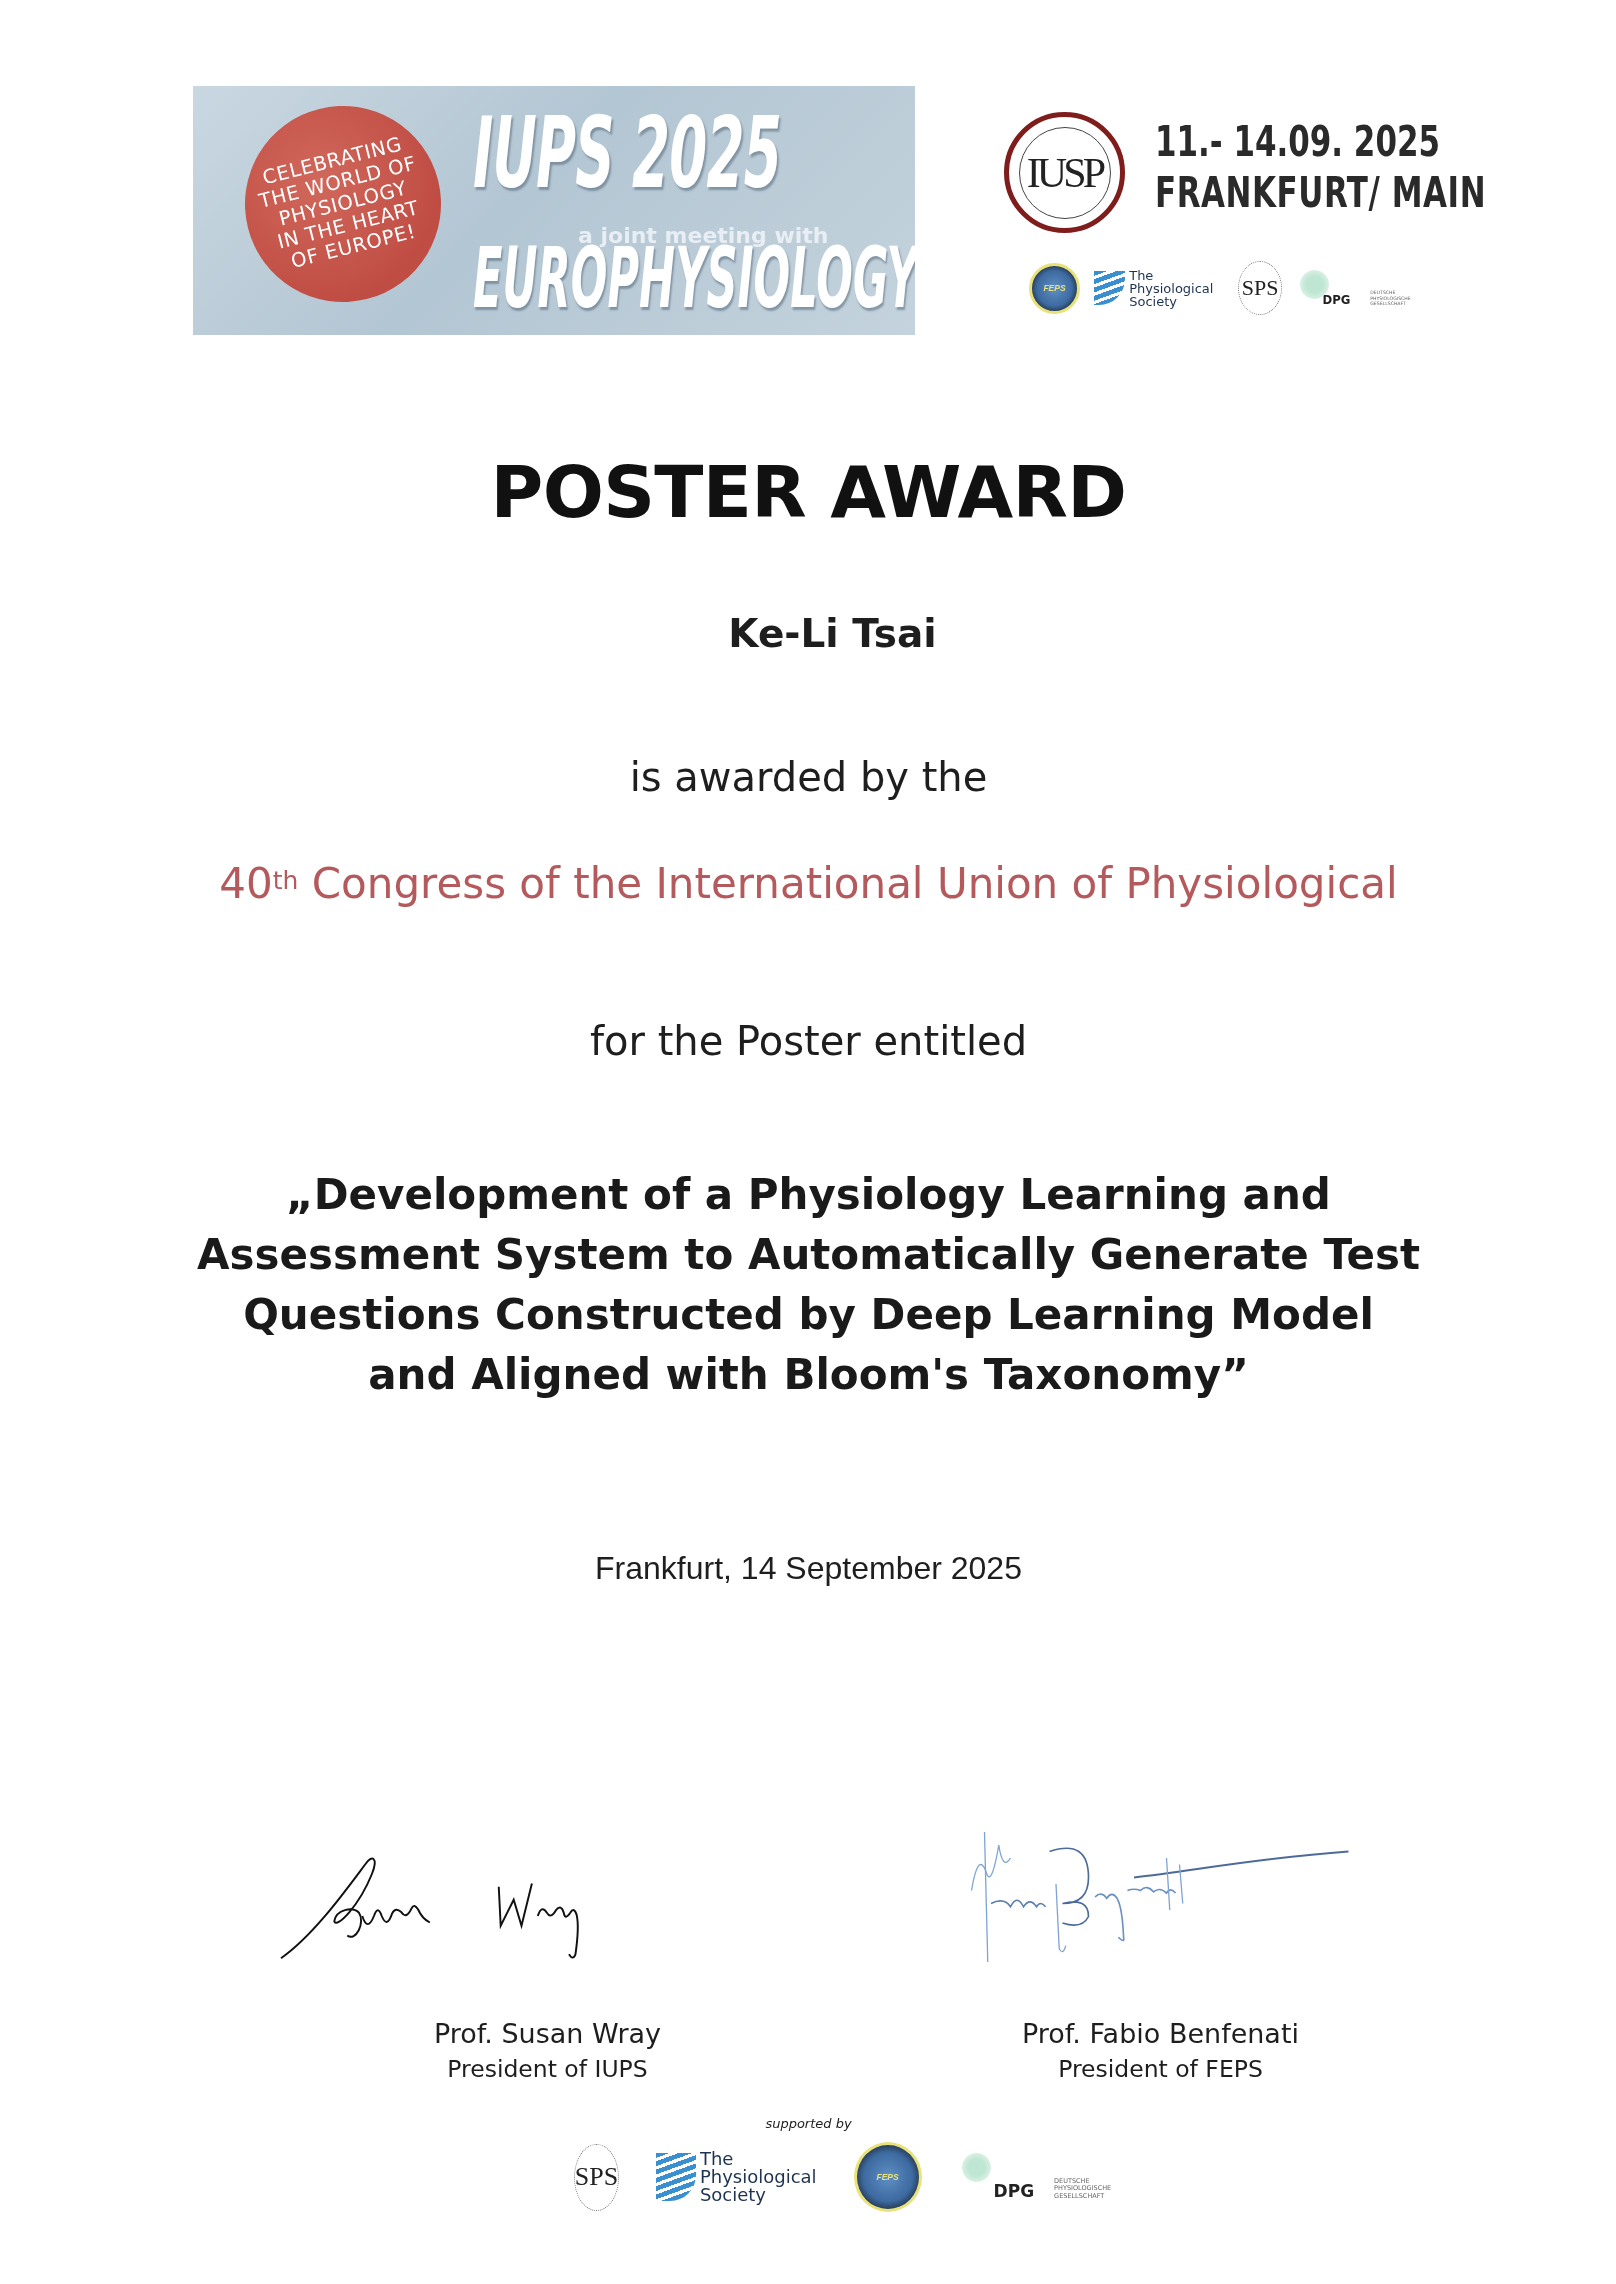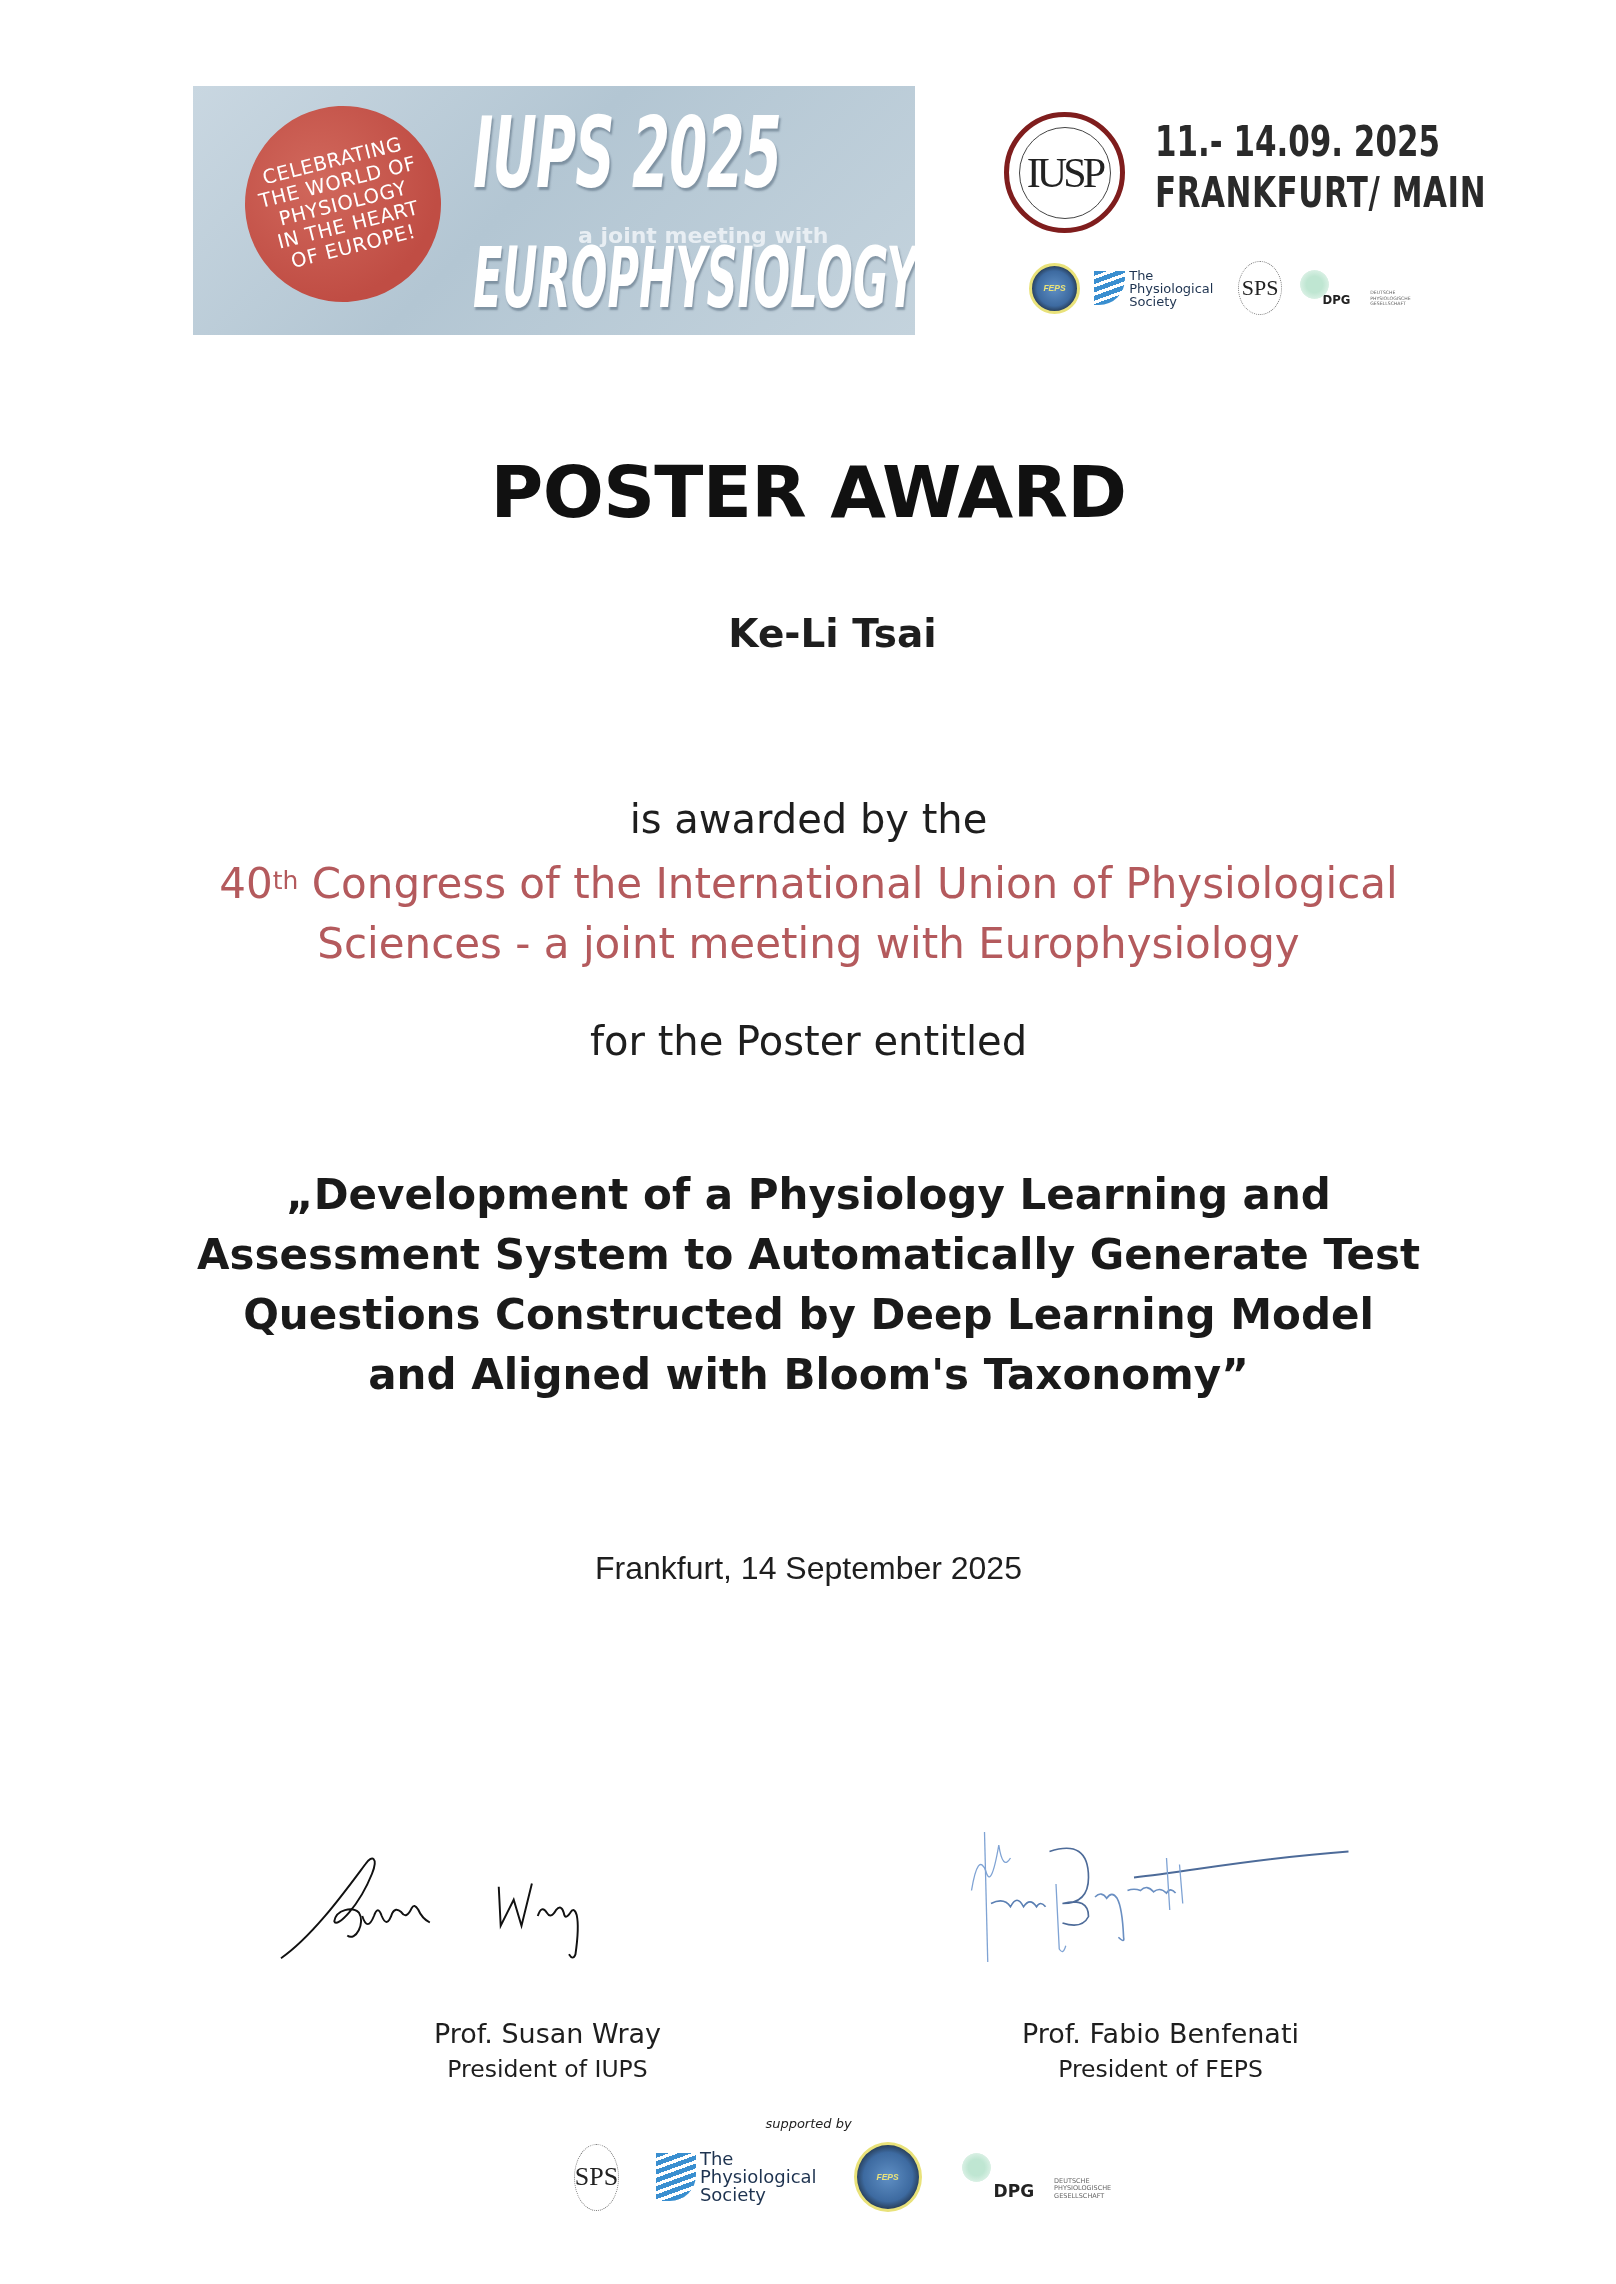--- a/index.html
+++ b/index.html
@@ -29,21 +29,21 @@
   .physsoc-text{font-family:"DejaVu Sans",sans-serif;color:#1e3350;line-height:1;margin-left:3.9px;}
   .sps{width:55px;height:65px;border-radius:50%;border:1.3px dotted #777;display:flex;align-items:center;justify-content:center;font-family:"Liberation Serif",serif;font-size:31px;color:#222;}
   .dpg{display:flex;align-items:flex-end;}
   .dpg-mark{width:37px;height:46px;position:relative;}
   .dpg-mark:before{content:"";position:absolute;left:3.9px;top:0;width:29px;height:29px;border-radius:50%;background:radial-gradient(circle,#bfe6d2 0 40%,#d9f0e4 70%,transparent 72%);}
   .dpg-label{font-family:"DejaVu Sans",sans-serif;font-weight:bold;color:#222;}
   .dpg-sub{font-family:"DejaVu Sans",sans-serif;color:#666;line-height:1.2;margin-left:20px;}
 
   .title{top:450px;font-family:"DejaVu Sans",sans-serif;font-weight:bold;font-size:72px;color:#111;letter-spacing:-0.7px;}
   .recipient{top:611px;font-family:"DejaVu Sans",sans-serif;font-weight:bold;font-size:39px;color:#1e1e1e;padding-left:24px;}
-  .awarded{top:796px;font-family:"DejaVu Sans",sans-serif;font-size:40px;color:#1e1e1e;}
+  .awarded{top:754px;font-family:"DejaVu Sans",sans-serif;font-size:40px;color:#1e1e1e;}
   .congress{top:854px;font-family:"DejaVu Sans",sans-serif;font-size:42px;line-height:60px;color:#b45a5d;}
   .congress sup{font-size:25px;vertical-align:top;position:relative;top:-2.6px;}
   .entitled{top:1018px;font-family:"DejaVu Sans",sans-serif;font-size:40px;color:#1e1e1e;}
   .poster-title{top:1165px;left:196px;width:1225px;font-family:"DejaVu Sans",sans-serif;font-weight:bold;font-size:42px;line-height:60px;color:#1a1a1a;text-align:center;}
   .place-date{top:1550px;font-family:Liberation Sans, sans-serif;font-size:32px;color:#1e1e1e;}
 
   .sig{position:absolute;}
   .signer-name{font-family:"DejaVu Sans",sans-serif;font-size:27px;color:#1e1e1e;text-align:center;position:absolute;}
   .signer-role{font-family:"DejaVu Sans",sans-serif;font-size:23.5px;color:#1e1e1e;text-align:center;position:absolute;}
   .supported{top:2116px;font-family:"DejaVu Sans",sans-serif;font-style:italic;font-size:13px;color:#222;}
@@ -92,21 +92,20 @@
       <div>GESELLSCHAFT</div>
     </div>
   </div>
 </div>
 
 <div class="abs center title">POSTER AWARD</div>
 <div class="abs center recipient">Ke-Li Tsai</div>
 <div class="abs center awarded">is awarded by the</div>
 <div class="abs center congress">
   <div><span>40</span><sup>th</sup><span> Congress of the International Union of Physiological</span></div>
-  <div>Sciences - a joint meeting with Europhysiology</div>
 </div>
 <div class="abs center entitled">for the Poster entitled</div>
 <div class="abs poster-title">„Development of a Physiology Learning and Assessment System to Automatically Generate Test Questions Constructed by Deep Learning Model and Aligned with Bloom's Taxonomy”</div>
 <div class="abs center place-date">Frankfurt, 14 September 2025</div>
 
 <svg class="sig" style="left:274px;top:1838px;" width="456" height="143" viewBox="0 0 700 220">
   <path d="M10 185 C 60 150, 110 80, 140 40 C 150 25, 160 30, 150 55 C 130 105, 95 140, 92 128 C 95 110, 120 105, 130 115 C 140 130, 125 160, 112 150" fill="none" stroke="#111" stroke-width="3"></path>
   <path d="M135 120 q8 25 18 0 q6 -18 12 0 q8 20 16 -4 q5 -10 14 -2 q8 12 16 -6 q4 -8 10 2 q6 14 18 20" fill="none" stroke="#111" stroke-width="3"></path>
   <path d="M345 75 L 348 135 L 368 95 L 380 135 L 396 70" fill="none" stroke="#111" stroke-width="3"></path>
   <path d="M405 120 q6 -18 14 -5 q6 10 14 -4 q8 -10 12 4 q2 12 10 0 q6 -10 10 4 q4 18 -2 60 q-4 10 -10 0" fill="none" stroke="#111" stroke-width="3"></path>

